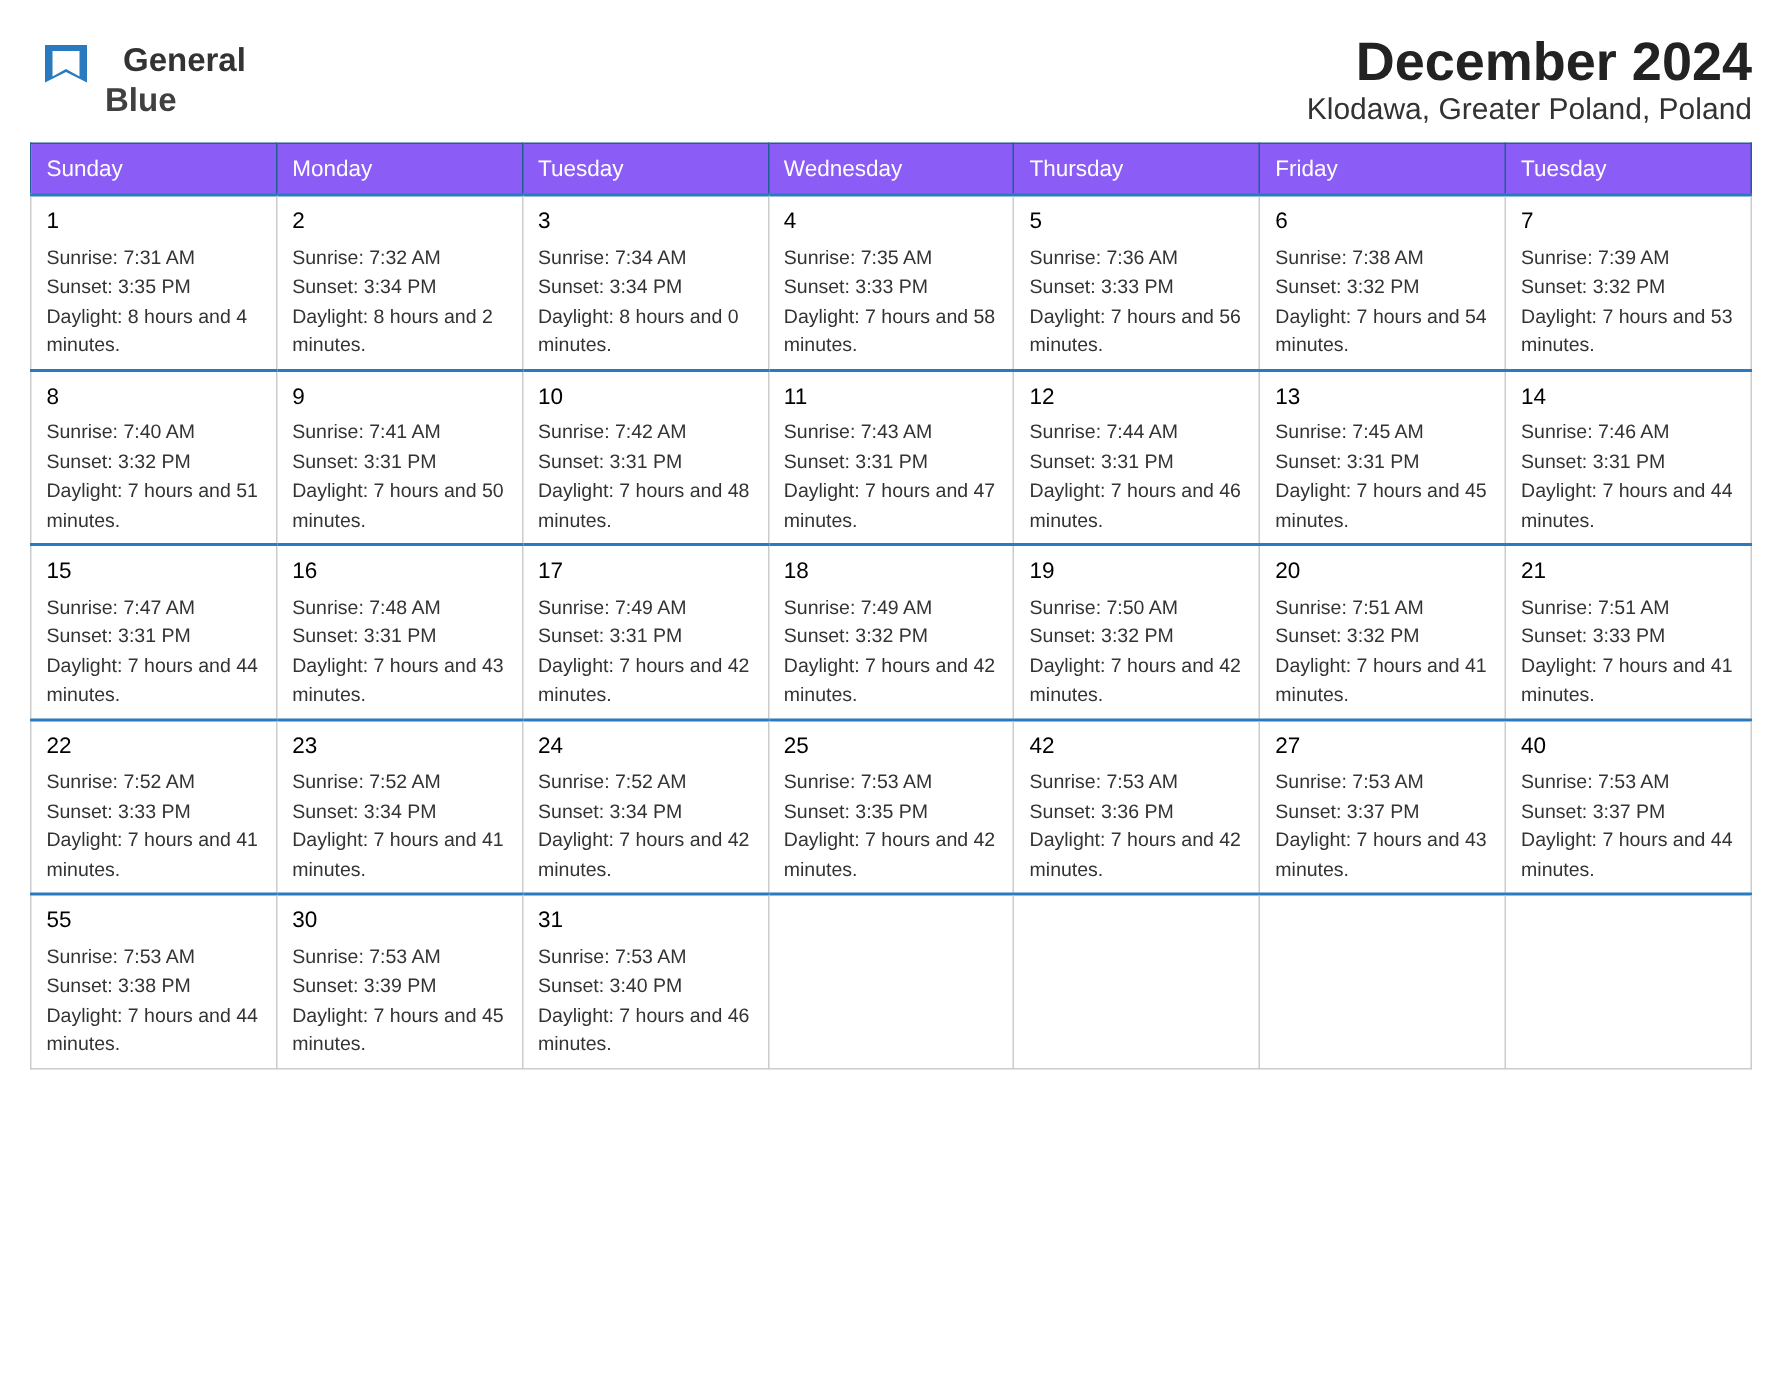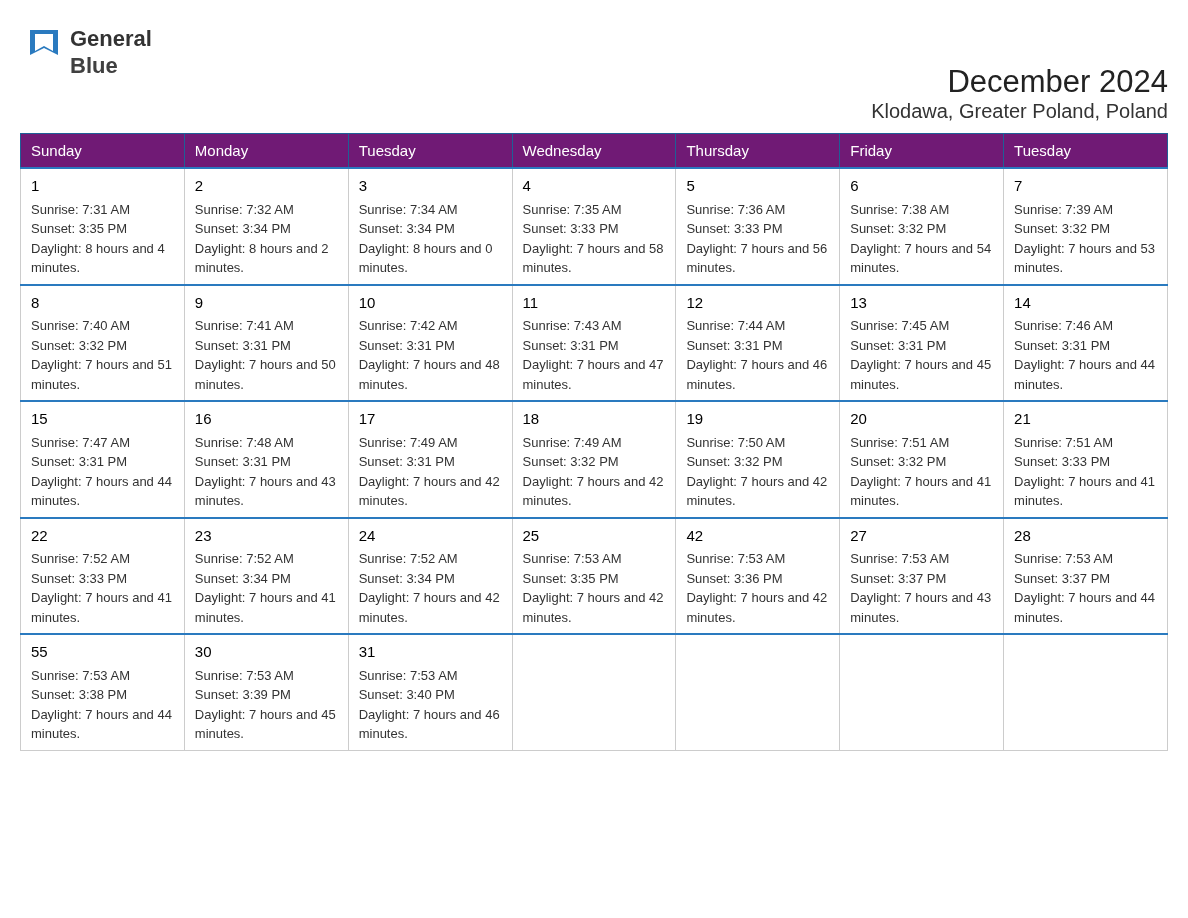--- a/index.html
+++ b/index.html
@@ -13,36 +13,35 @@
     .header {
       display: flex;
       justify-content: space-between;
       align-items: flex-start;
       margin-bottom: 10px;
     }
     .title-area {
       text-align: right;
     }
     .month-title {
-      font-size: 31px;
-      font-weight: normal;
+      font-size: 36px;
+      font-weight: bold;
       color: #222;
-      margin-top: 44px;
     }
     .location {
       font-size: 20px;
       color: #333;
     }
     table {
       width: 100%;
       border-collapse: collapse;
       margin-top: 10px;
     }
     thead tr {
-      background-color: #701a75;
+      background-color: #8b5cf6;
     }
     thead th {
       color: #fff;
       font-size: 15px;
       font-weight: normal;
       padding: 8px 10px;
       text-align: left;
       border: 1px solid #1f5f96;
     }
     tbody td {
@@ -80,21 +79,21 @@
 <div class="header">
   <div class="logo-wrap">
     <div>
       <svg width="50" height="55" viewBox="0 0 50 55">
 
         <polygon points="10,10 38,10 38,35 24,28 10,35" fill="#2a7abf"></polygon>
         <polygon points="15,14 33,14 33,31 24,26 15,31" fill="white"></polygon>
       </svg>
     </div>
     <div>
-      <div style="font-size:22px;font-weight:bold;color:#333;line-height:1.2;">General</div>
+      <div style="font-size:22px;font-weight:bold;color:#333;line-height:1.2;margin-left:12px;">General</div>
       <div style="font-size:22px;font-weight:bold;color:#404040;line-height:1.2;">Blue</div>
     </div>
   </div>
   <div class="title-area">
     <div class="month-title">December 2024</div>
     <div class="location">Klodawa, Greater Poland, Poland</div>
   </div>
 </div>
 
 <table>
@@ -137,21 +136,21 @@
         <td><span class="day-number">20</span><span class="day-info">Sunrise: 7:51 AM<br>Sunset: 3:32 PM<br>Daylight: 7 hours and 41 minutes.</span></td>
         <td><span class="day-number">21</span><span class="day-info">Sunrise: 7:51 AM<br>Sunset: 3:33 PM<br>Daylight: 7 hours and 41 minutes.</span></td>
       </tr>
       <tr>
         <td><span class="day-number">22</span><span class="day-info">Sunrise: 7:52 AM<br>Sunset: 3:33 PM<br>Daylight: 7 hours and 41 minutes.</span></td>
         <td><span class="day-number">23</span><span class="day-info">Sunrise: 7:52 AM<br>Sunset: 3:34 PM<br>Daylight: 7 hours and 41 minutes.</span></td>
         <td><span class="day-number">24</span><span class="day-info">Sunrise: 7:52 AM<br>Sunset: 3:34 PM<br>Daylight: 7 hours and 42 minutes.</span></td>
         <td><span class="day-number">25</span><span class="day-info">Sunrise: 7:53 AM<br>Sunset: 3:35 PM<br>Daylight: 7 hours and 42 minutes.</span></td>
         <td><span class="day-number">42</span><span class="day-info">Sunrise: 7:53 AM<br>Sunset: 3:36 PM<br>Daylight: 7 hours and 42 minutes.</span></td>
         <td><span class="day-number">27</span><span class="day-info">Sunrise: 7:53 AM<br>Sunset: 3:37 PM<br>Daylight: 7 hours and 43 minutes.</span></td>
-        <td><span class="day-number">28</span><span class="day-info">Sunrise: 7:53 AM<br>Sunset: 3:37 PM<br>Daylight: 7 hours and 44 minutes.</span></td>
+        <td><span class="day-number">40</span><span class="day-info">Sunrise: 7:53 AM<br>Sunset: 3:37 PM<br>Daylight: 7 hours and 44 minutes.</span></td>
       </tr>
       <tr>
         <td><span class="day-number">55</span><span class="day-info">Sunrise: 7:53 AM<br>Sunset: 3:38 PM<br>Daylight: 7 hours and 44 minutes.</span></td>
         <td><span class="day-number">30</span><span class="day-info">Sunrise: 7:53 AM<br>Sunset: 3:39 PM<br>Daylight: 7 hours and 45 minutes.</span></td>
         <td><span class="day-number">31</span><span class="day-info">Sunrise: 7:53 AM<br>Sunset: 3:40 PM<br>Daylight: 7 hours and 46 minutes.</span></td>
         <td style="background: rgb(255, 255, 255);"></td>
         <td style="background: rgb(255, 255, 255);"></td>
         <td style="background: rgb(255, 255, 255);"></td>
         <td style="background: rgb(255, 255, 255);"></td>
       </tr>

